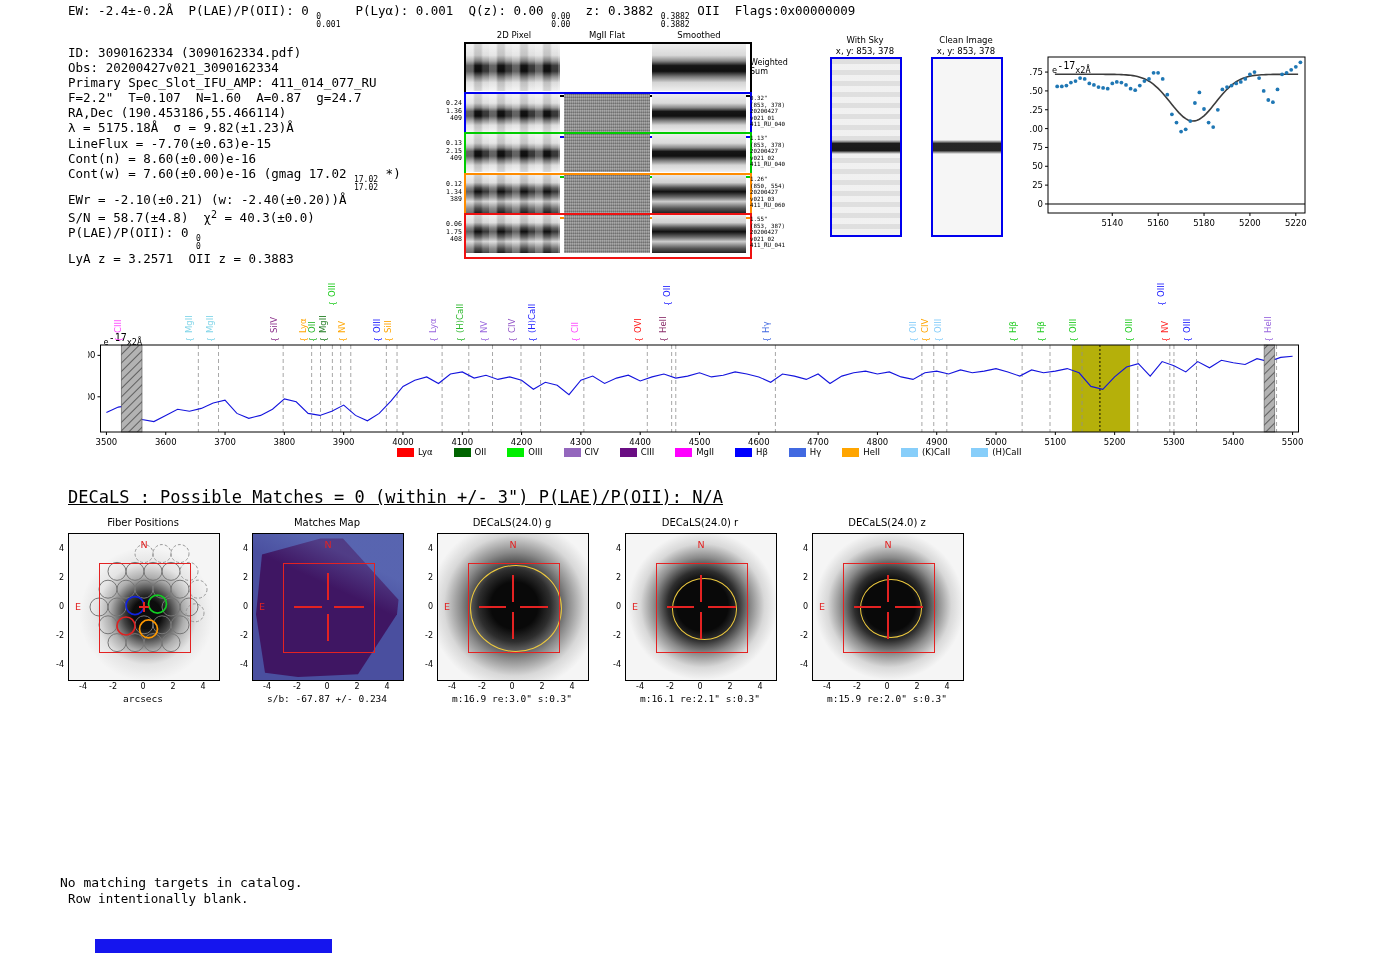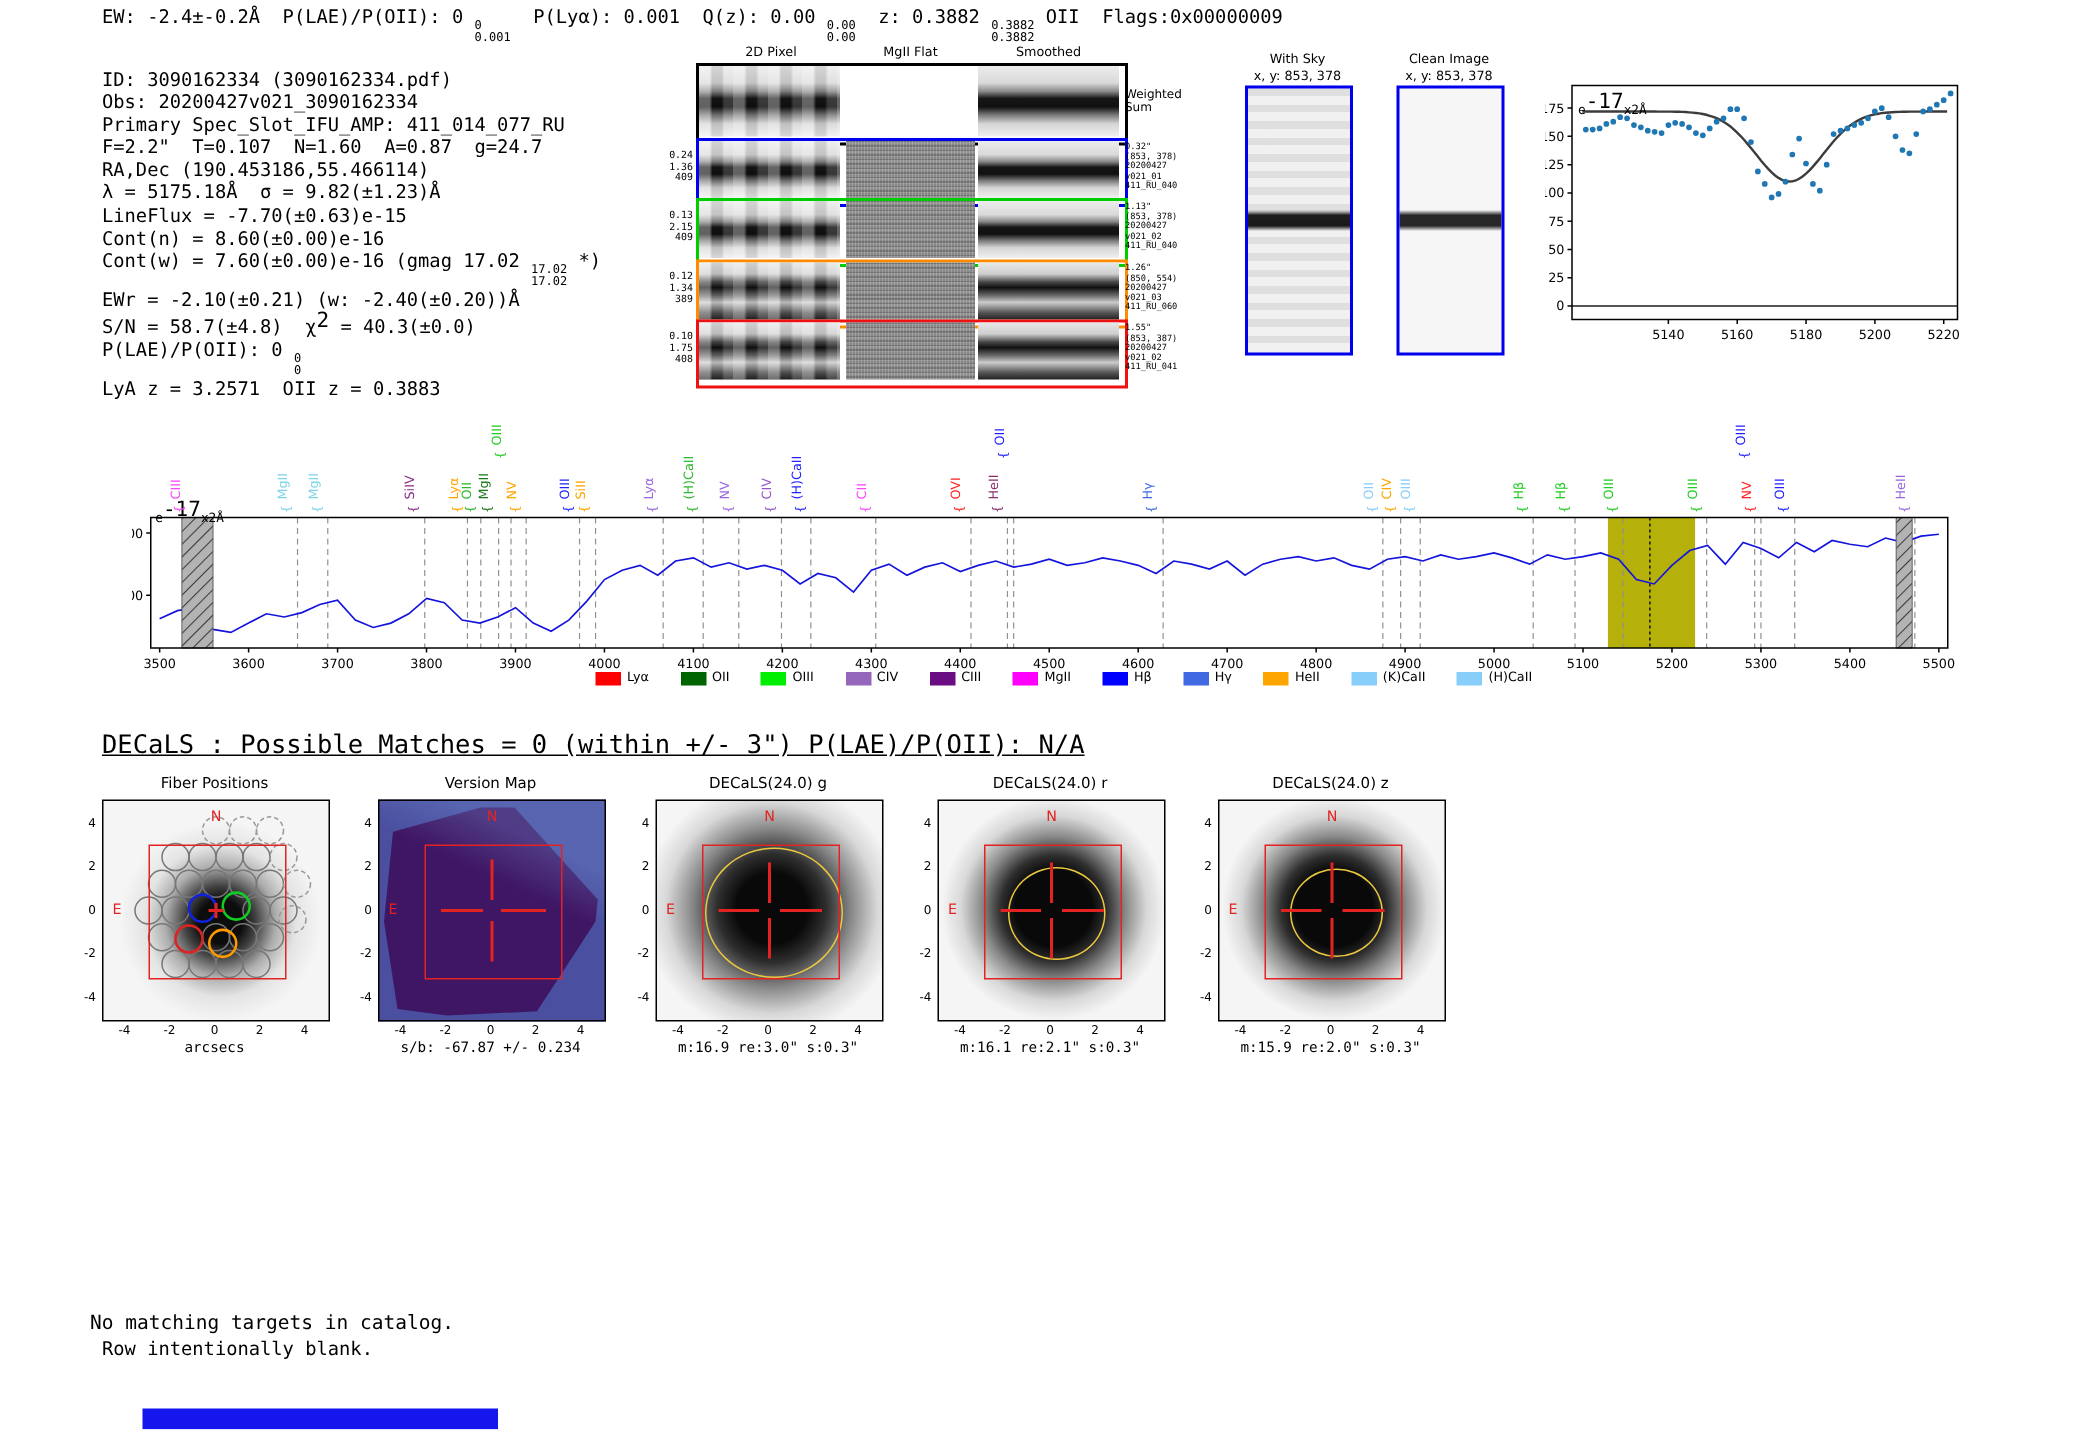--- a/index.html
+++ b/index.html
@@ -4,21 +4,21 @@
 <style>
   html,body{margin:0;padding:0;background:#ffffff;}
   #root{position:relative;width:1400px;height:953px;background:#fff;overflow:hidden;
         font-family:"DejaVu Sans",sans-serif;color:#000;}
   .abs{position:absolute;}
   .mono{font-family:"DejaVu Sans Mono",monospace;}
   .hdr{font-size:12.5px;white-space:pre;}
   .info{font-size:12.5px;line-height:15.1px;white-space:pre;}
   .stack{display:inline-flex;flex-direction:column;font-size:8px;line-height:8px;
          vertical-align:-4px;}
-  .hsup{font-size:14px;vertical-align:4px;}
+  .hsup{font-size:10px;vertical-align:4px;}
   .coltitle{font-size:8.5px;text-align:center;}
   .cutoutTitle{font-size:8.5px;text-align:center;line-height:10.5px;}
   .rowlbl{font-size:6.6px;line-height:7.6px;text-align:right;}
   .rowrlbl{font-size:5.8px;line-height:6.6px;text-align:left;}
   .wsum{font-size:8px;line-height:9px;}
   .emline{position:absolute;transform:rotate(-90deg);transform-origin:0 100%;
           font-size:8.5px;white-space:nowrap;}
   .embrace{position:absolute;transform:rotate(-90deg);transform-origin:0 100%;
            font-size:8px;}
   .legend{display:flex;align-items:center;gap:7px;font-size:8.5px;}
@@ -110,21 +110,21 @@
 (850, 554)
 20200427
 v021_03
 411_RU_060</div>
       <div class="abs" style="left: 464px; top: 213px; width: 284px; height: 42px; border: 2px solid rgb(238, 17, 17);"></div>
       <div class="strip abs specband bb" style="left: 466px; top: 215px; width: 94px; height: 38px;">
         <div class="clump abs" style="inset: 0px;"></div>
       </div>
       <div class="strip abs flatnoise" style="left: 564px; top: 215px; width: 86px; height: 38px;"></div>
       <div class="strip abs specband bb" style="left: 652px; top: 215px; width: 94px; height: 38px;"></div>
-      <div class="abs rowlbl mono" style="left: 438px; top: 221px; width: 24px; white-space: pre;">0.10
+      <div class="abs rowlbl mono" style="left: 438px; top: 221px; width: 24px; white-space: pre;">0.06
 1.75
 408</div>
       <div class="abs rowrlbl mono" style="left: 750px; top: 216px; width: 46px; white-space: pre;">1.55"
 (853, 387)
 20200427
 v021_02
 411_RU_041</div>
     </div>
 
   <div class="abs cutoutTitle" style="left:820px;top:35px;width:90px;">
@@ -482,21 +482,21 @@
       <div class="ptick" style="left: 46px; top: 660.4px; width: 18px; text-align: right;">-4</div>
       <div class="ptick" style="left: 105px; top: 682px; width: 16px; text-align: center;">-2</div>
       <div class="ptick" style="left: 46px; top: 631.2px; width: 18px; text-align: right;">-2</div>
       <div class="ptick" style="left: 135px; top: 682px; width: 16px; text-align: center;">0</div>
       <div class="ptick" style="left: 46px; top: 602px; width: 18px; text-align: right;">0</div>
       <div class="ptick" style="left: 165px; top: 682px; width: 16px; text-align: center;">2</div>
       <div class="ptick" style="left: 46px; top: 572.8px; width: 18px; text-align: right;">2</div>
       <div class="ptick" style="left: 195px; top: 682px; width: 16px; text-align: center;">4</div>
       <div class="ptick" style="left: 46px; top: 543.6px; width: 18px; text-align: right;">4</div>
       <div class="abs pxlabel mono" style="left: 58px; top: 693px; width: 170px;">arcsecs</div>
-      <div class="abs ptitle" style="left: 252px; top: 517px; width: 150px;">Version Map</div>
+      <div class="abs ptitle" style="left: 252px; top: 517px; width: 150px;">Matches Map</div>
       <div class="pbox" style="left: 252px; top: 533px; width: 150px; height: 146px; background: rgb(74, 79, 159); overflow: hidden;">
         <div class="blob" style="background: rgb(63, 22, 99); clip-path: polygon(8% 95%, 2% 55%, 6% 14%, 45% 3%, 60% 3%, 97% 45%, 96% 55%, 70% 96%, 30% 98%);"></div>
         <div class="blob" style="background: linear-gradient(205deg, rgba(120, 150, 215, 0.3) 0px, rgba(120, 150, 215, 0.3) 22%, rgba(120, 150, 215, 0) 40%);"></div>
         <div class="redseg" style="left: 40.5px; top: 72.2px; width: 28.5px; height: 1.6px;"></div>
         <div class="redseg" style="left: 81px; top: 72.2px; width: 30px; height: 1.6px;"></div>
         <div class="redseg" style="left: 74.2px; top: 39.42px; width: 1.6px; height: 26.28px;"></div>
         <div class="redseg" style="left: 74.2px; top: 80.3px; width: 1.6px; height: 26.28px;"></div>
         <div class="redsq" style="left: 30px; top: 29.2px; width: 90px; height: 87.6px;"></div>
         <div class="compass" style="left: 0px; top: 5px; width: 150px; text-align: center;">N</div>
         <div class="compass" style="left: 6px; top: 67px;">E</div>

